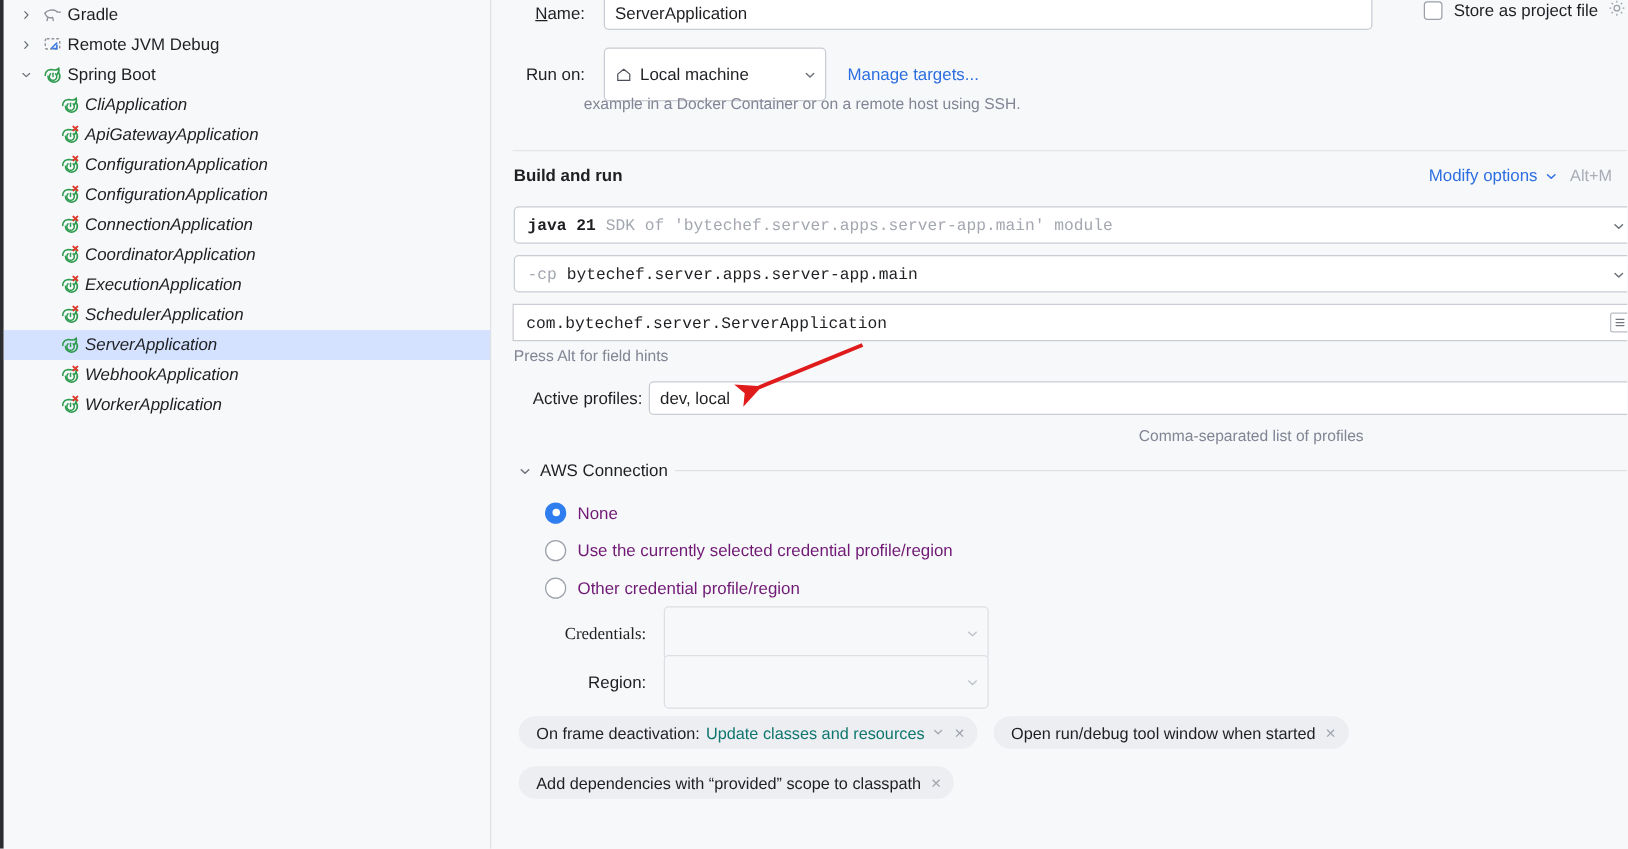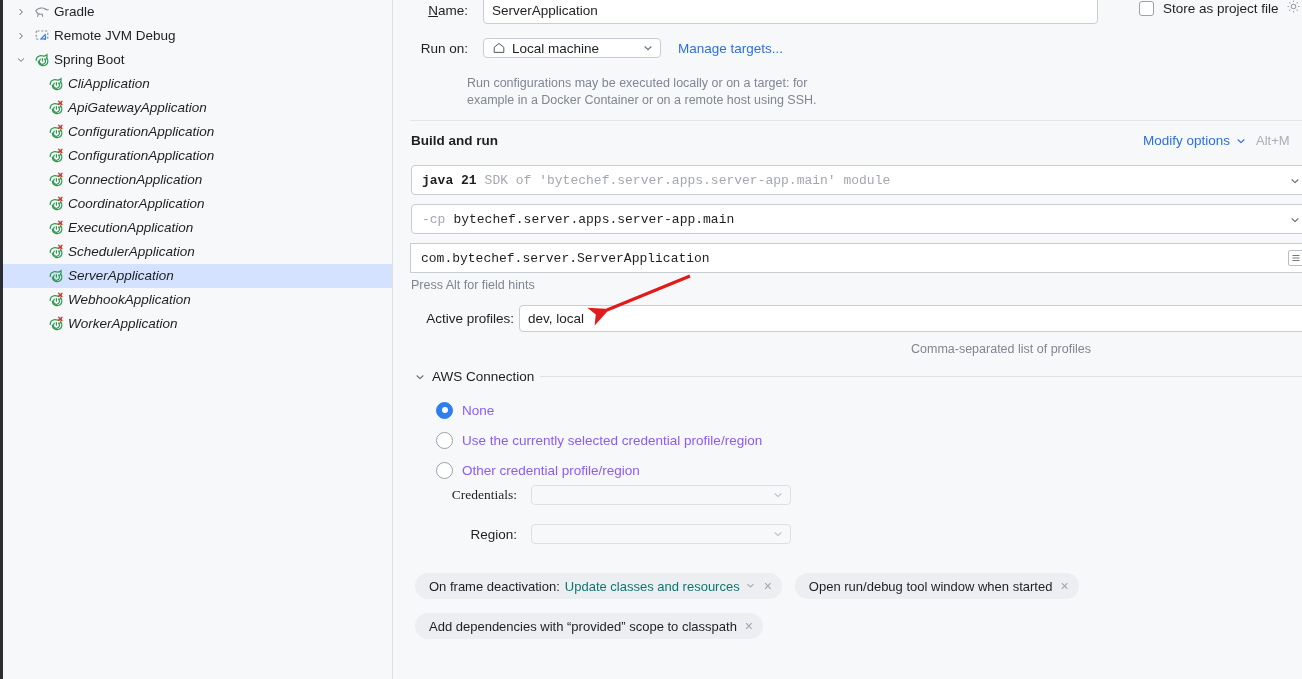--- a/index.html
+++ b/index.html
@@ -86,21 +86,21 @@
     display: flex; align-items: center;
     padding: 0 8px;
     font-size: 13.5px;
     color: #1e1f22;
   }
 
   .combo {
     background: #ffffff;
     border: 1px solid #c9ccd3;
     border-radius: 4px;
-    height: 20px;
+    height: 43px;
     display: flex; align-items: center;
     padding: 0 6px 0 8px;
     font-size: 13.5px;
     color: #1e1f22;
     position: relative;
   }
   .combo .chev { margin-left: auto; }
 
   .link { color: #2d6fe0; cursor: pointer; font-size: 13.5px; }
 
@@ -148,21 +148,21 @@
   }
   .radio.checked {
     background: #2f7ef0; border-color: #2f7ef0;
   }
   .radio.checked::after {
     content: ""; position: absolute;
     left: 50%; top: 50%; width: 6px; height: 6px;
     margin: -3px 0 0 -3px;
     border-radius: 50%; background: #fff;
   }
-  .radio-label { font-size: 13.5px; color: #8b5cf6; }
+  .radio-label { font-size: 13.5px; color: #701a75; }
 
   
   .combo.disabled {
     background: #f7f8fa;
     border-color: #dcdfe4;
     color: #b4b8c0;
   }
 
   
   .chip {
@@ -426,21 +426,20 @@
         <span class="chev">
           <svg width="12" height="12" viewBox="0 0 12 12" fill="none" stroke="#6b7078" stroke-width="1.2" stroke-linecap="round" stroke-linejoin="round">
               <path d="M3 4.8L6 7.6 9 4.8"></path>
             </svg>
         </span>
       </div>
       <span class="link" style="margin-left:17px;">Manage targets...</span>
     </div>
 
     <div style="position:absolute; left:73px; top:75px; width:700px;">
-      <div class="hint">Run configurations may be executed locally or on a target: for</div>
       <div class="hint">example in a Docker Container or on a remote host using SSH.</div>
     </div>
 
     <div style="position:absolute; left:16px; top:120px; width:892px; height:1px; background:#e3e5e9;"></div>
 
     <div style="position:absolute; left:17px; top:133px;" class="section-title">Build and run</div>
     <div class="row" style="left:749px; top:133px;">
       <span class="link">Modify options</span>
       <span class="chev" style="margin-left:5px;">
         <svg width="12" height="12" viewBox="0 0 12 12" fill="none" stroke="#2d6fe0" stroke-width="1.2" stroke-linecap="round" stroke-linejoin="round">

